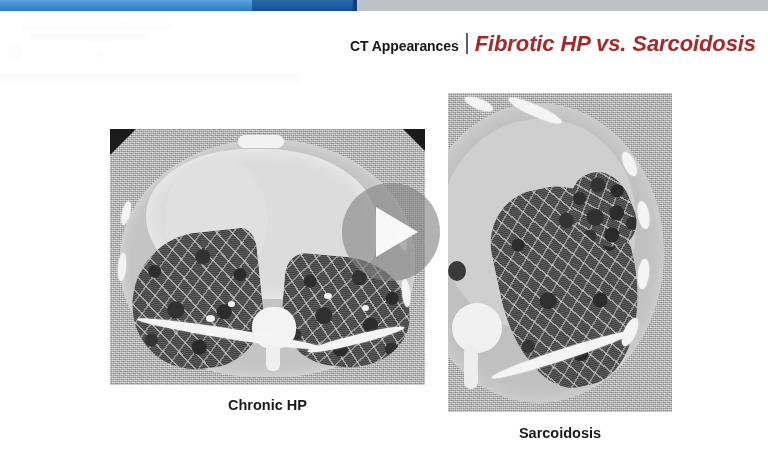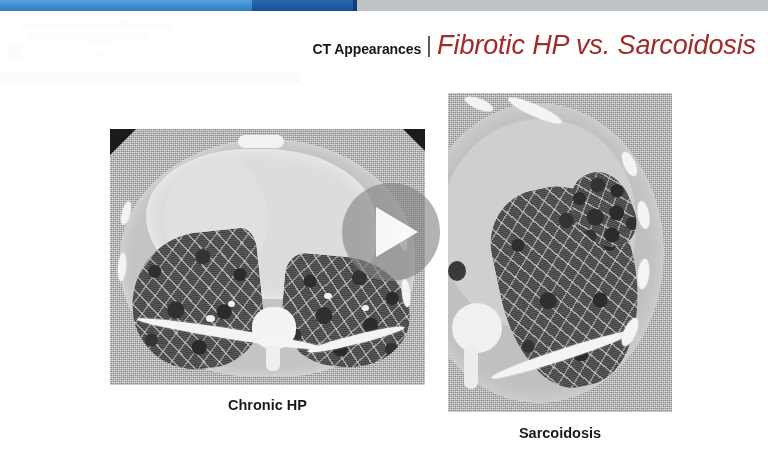--- a/index.html
+++ b/index.html
@@ -85,22 +85,22 @@
   #title-divider {
     display: inline-block;
     width: 2px;
     height: 21px;
     background: #5d5d62;
     margin: 0 7px;
     position: relative;
     top: 3px;
   }
   #title-accent {
-    font-size: 27px;
-    font-weight: normal;
+    font-size: 22px;
+    font-weight: bold;
     font-style: italic;
     color: #a32a28;
     letter-spacing: -0.1px;
   }
 
   
   .figure { position: absolute; }
 
   .ct-frame {
     position: relative;

